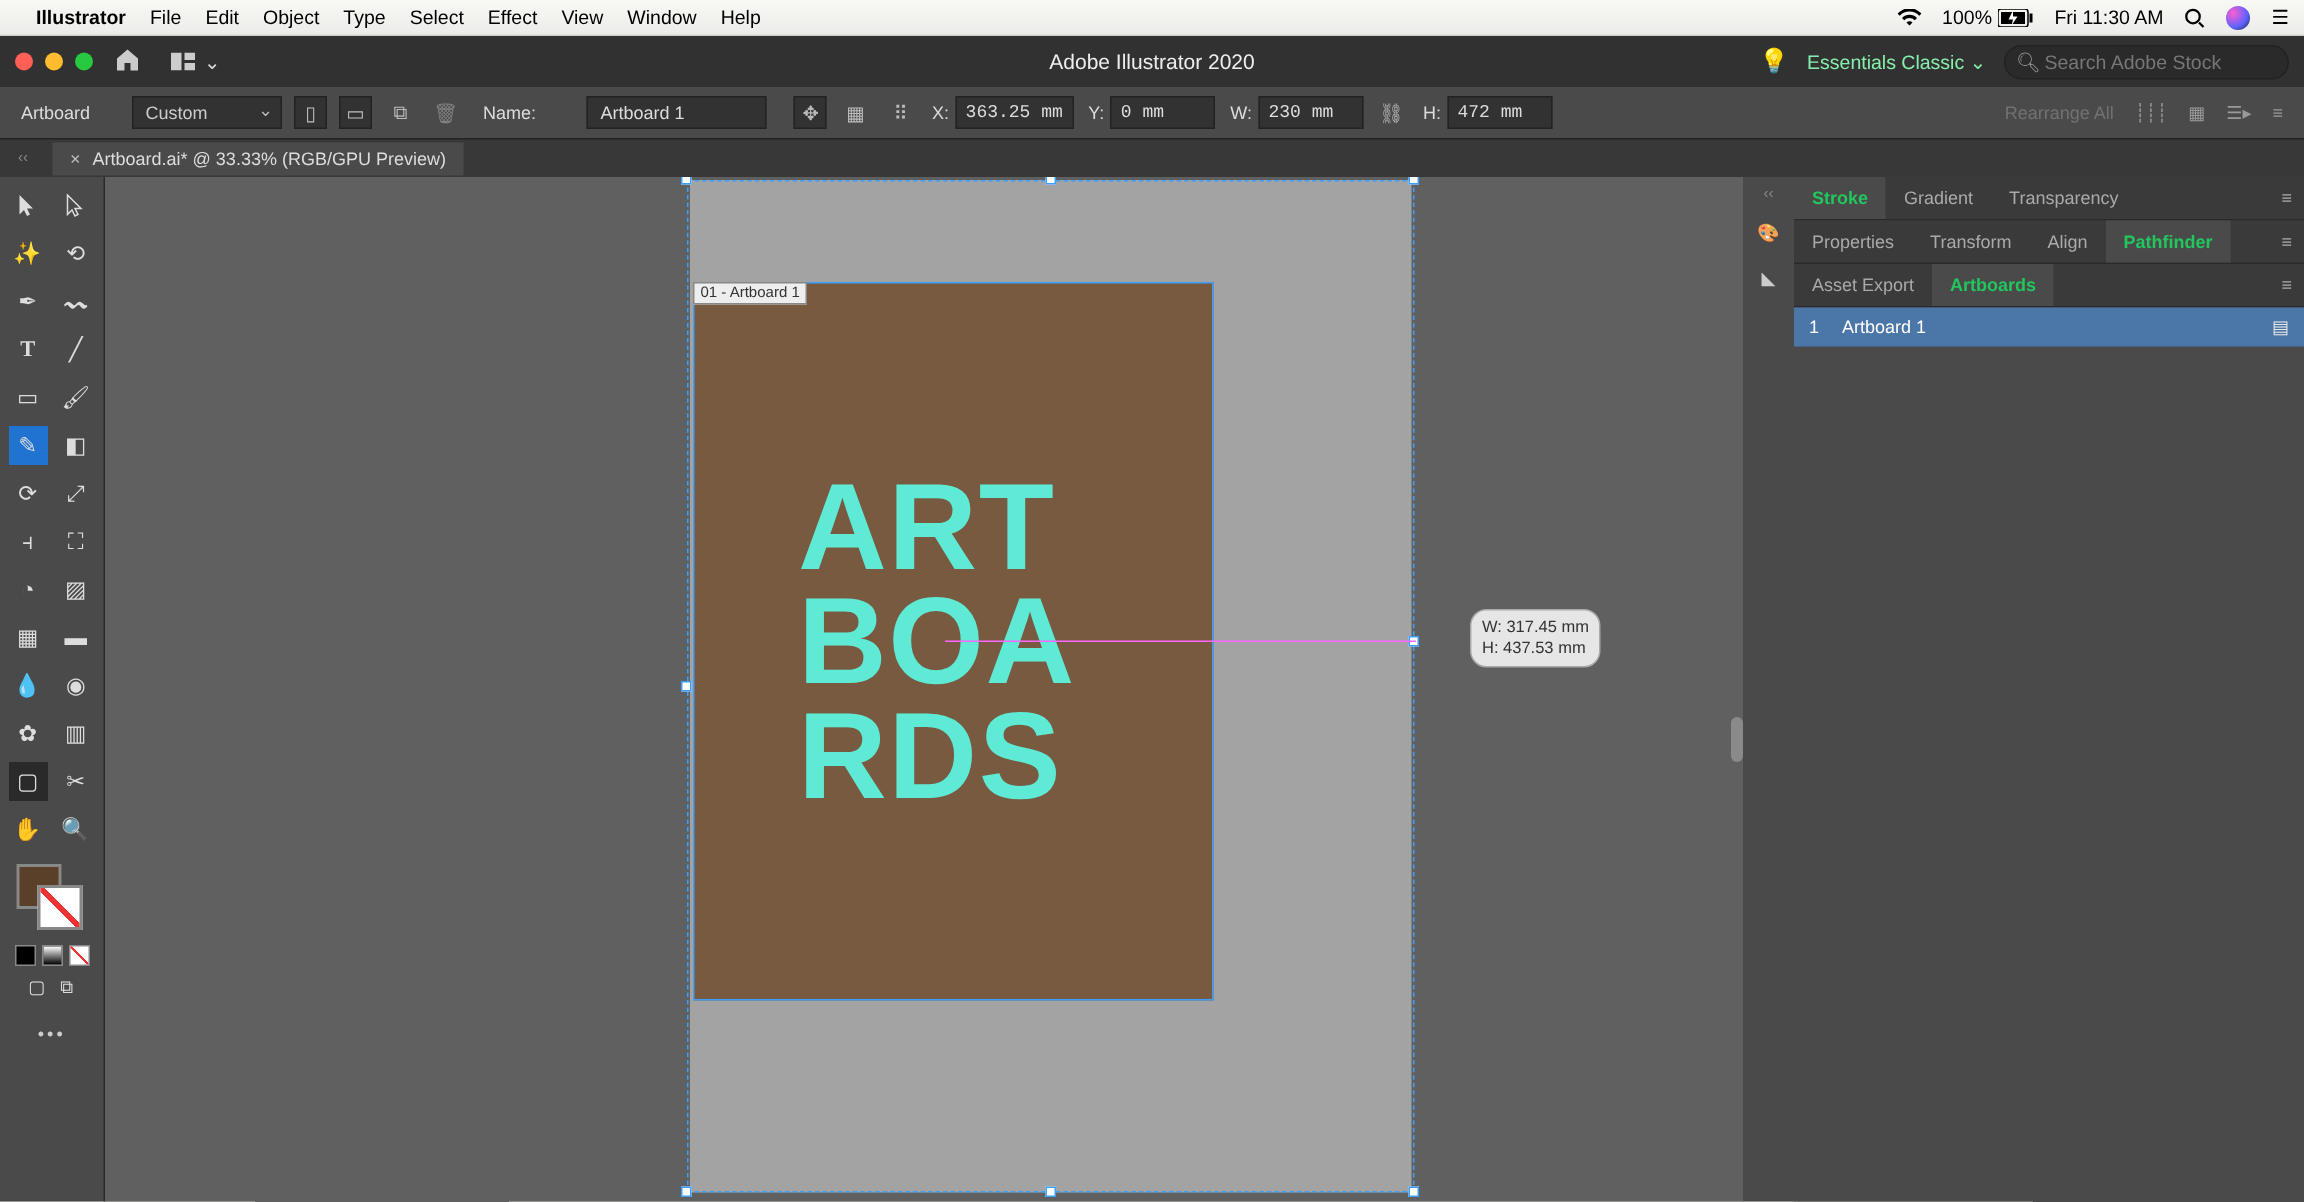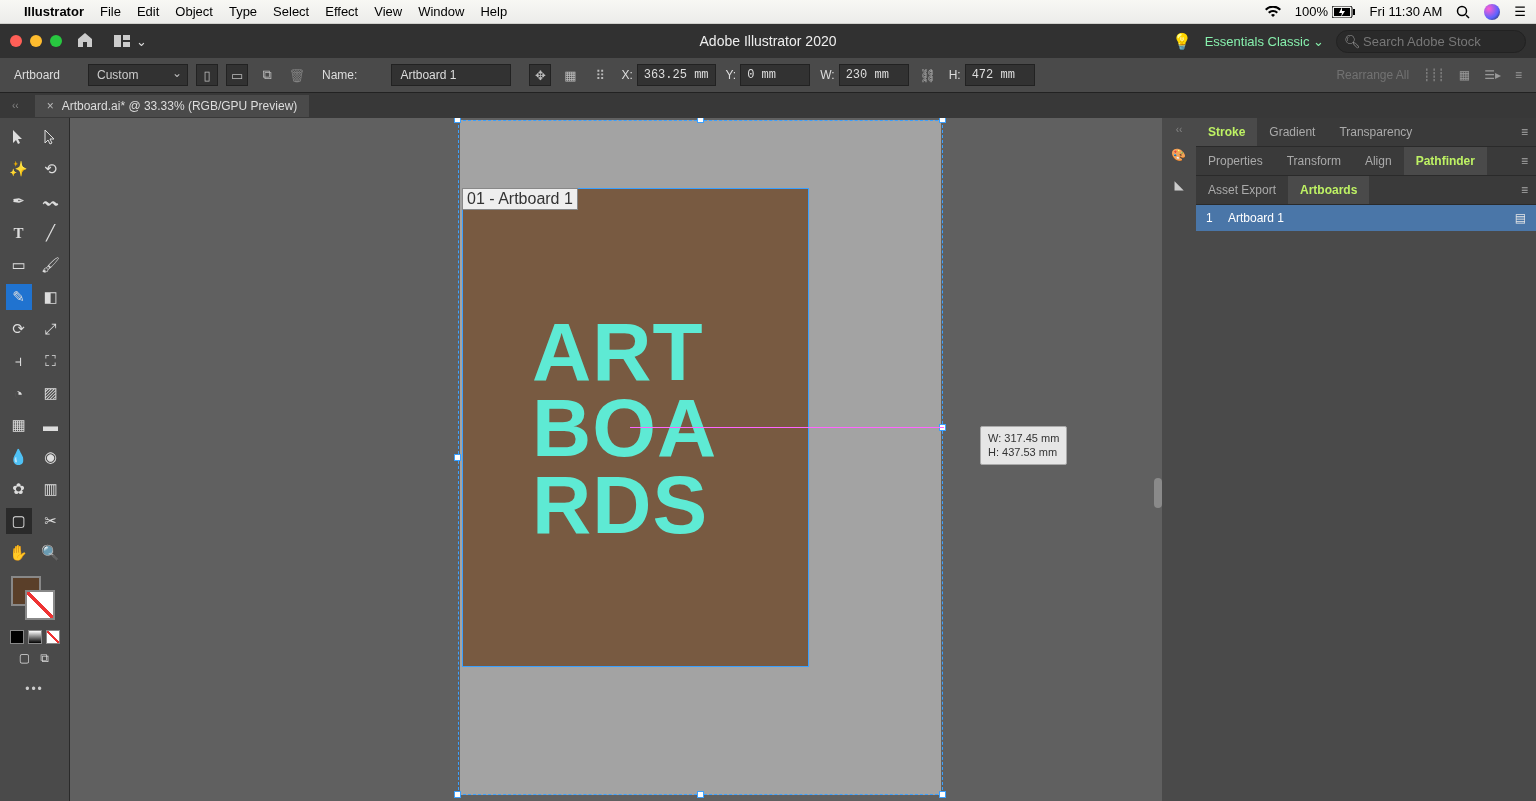--- a/index.html
+++ b/index.html
@@ -56,34 +56,34 @@
   .mini-row { display:flex; gap:4px; margin-top:6px;}
   .mini-sw { width:14px; height:14px; border:1px solid #888;}
   .sw-black{background:#000;} .sw-grad{background:linear-gradient(#fff,#000);} .sw-none{background:#fff; position:relative;}
   .sw-none::after{content:""; position:absolute; inset:0; background:linear-gradient(45deg, transparent 45%, #e33 45%, #e33 55%, transparent 55%);}
   .dots3 { color:#ccc; margin-top:16px; letter-spacing:2px;}
   
   .canvas-wrap { flex:1; background:#606060; position:relative; overflow:hidden; }
   .canvas-gray { position:absolute; left:390px; top:2px; width:481px; height:675px; background:#a3a3a3; }
   .artboard-rect { position:absolute; left:392px; top:70px; width:347px; height:479px; background:#785a41; border:1px solid #3aa0ff; }
   .artboard-text { position:absolute; left:462px; top:196px; font-size:82px; line-height:0.93; font-weight:800; color:#5eead4; letter-spacing:1px; font-family: Arial, sans-serif; }
-  .artboard-label { position:absolute; left:392px; top:70px; background:#eee; color:#333; font-size:16px; padding:1px 4px; border:1px solid #888;}
+  .artboard-label { position:absolute; left:392px; top:70px; background:#eee; color:#333; font-size:10px; padding:1px 4px; border:1px solid #888;}
   .drag-box { position:absolute; border:1px dashed #3aa0ff; }
   .handle { position:absolute; width:7px; height:7px; background:#fff; border:1px solid #3aa0ff; }
   .measure-bubble { position:absolute; background:#e6e6e6; color:#333; padding:4px 7px; font-size:11px; border:1px solid #aaa; border-radius:2px; line-height:1.3;}
   .guide-line { position:absolute; height:1px; background:#ff66ff; }
   
   .right-dock-strip { width:34px; background:#4a4a4a; display:flex; flex-direction:column; align-items:center; padding-top:6px; gap:10px;}
   .right-dock-strip .expand { color:#888; font-size:10px; }
   .dock-icon { width:20px; height:20px; display:flex; align-items:center; justify-content:center; color:#ccc; }
   
   .panels { width:340px; background:#424242; display:flex; flex-direction:column;}
   .panel-row { display:flex; align-items:center; background:#3a3a3a; border-bottom:1px solid #2a2a2a;}
   .panel-row .ptab { padding:7px 12px; color:#aaa; font-size:12px; cursor:default; white-space:nowrap;}
-  .panel-row .ptab.active { background:#4a4a4a; color:#bef264; font-weight:600;}
+  .panel-row .ptab.active { background:#4a4a4a; color:#22c55e; font-weight:600;}
   .panel-row .menu-icon { margin-left:auto; padding:0 8px; color:#aaa;}
   .artboard-list { flex:1; background:#4a4a4a; }
   .ab-item { display:flex; align-items:center; padding:6px 10px; background:#4a76a8; color:#fff; font-size:12px;}
   .ab-item .num { width:22px; }
   .ab-item .icn { margin-left:auto; color:#e6e6e6; }
   
   .scroll-pip { position:absolute; right:0; top:360px; width:8px; height:30px; background:#8a8a8a; border-radius:4px;}
 </style>
 </head>
 <body>
@@ -276,21 +276,21 @@
     <div class="handle" style="left:627px; top:-2px;"></div>
     <div class="handle" style="left:869px; top:-2px;"></div>
     <div class="handle" style="left:384px; top:336px;"></div>
     <div class="handle" style="left:869px; top:306px;"></div>
     <div class="handle" style="left:384px; top:673px;"></div>
     <div class="handle" style="left:627px; top:673px;"></div>
     <div class="handle" style="left:869px; top:673px;"></div>
 
     <div class="guide-line" style="left:560px; top:309px; width:314px;"></div>
 
-    <div class="measure-bubble" style="left:910px; top:308px;">
+    <div class="measure-bubble" style="left:910px; top:288px;border-radius:11px;">
       <div>W: 317.45 mm</div>
       <div>H: 437.53 mm</div>
     </div>
     <div class="scroll-pip"></div>
   </div>
 
   <div class="right-dock-strip">
     <span class="expand">‹‹</span>
     <span class="dock-icon">🎨</span>
     <span class="dock-icon">◣</span>

